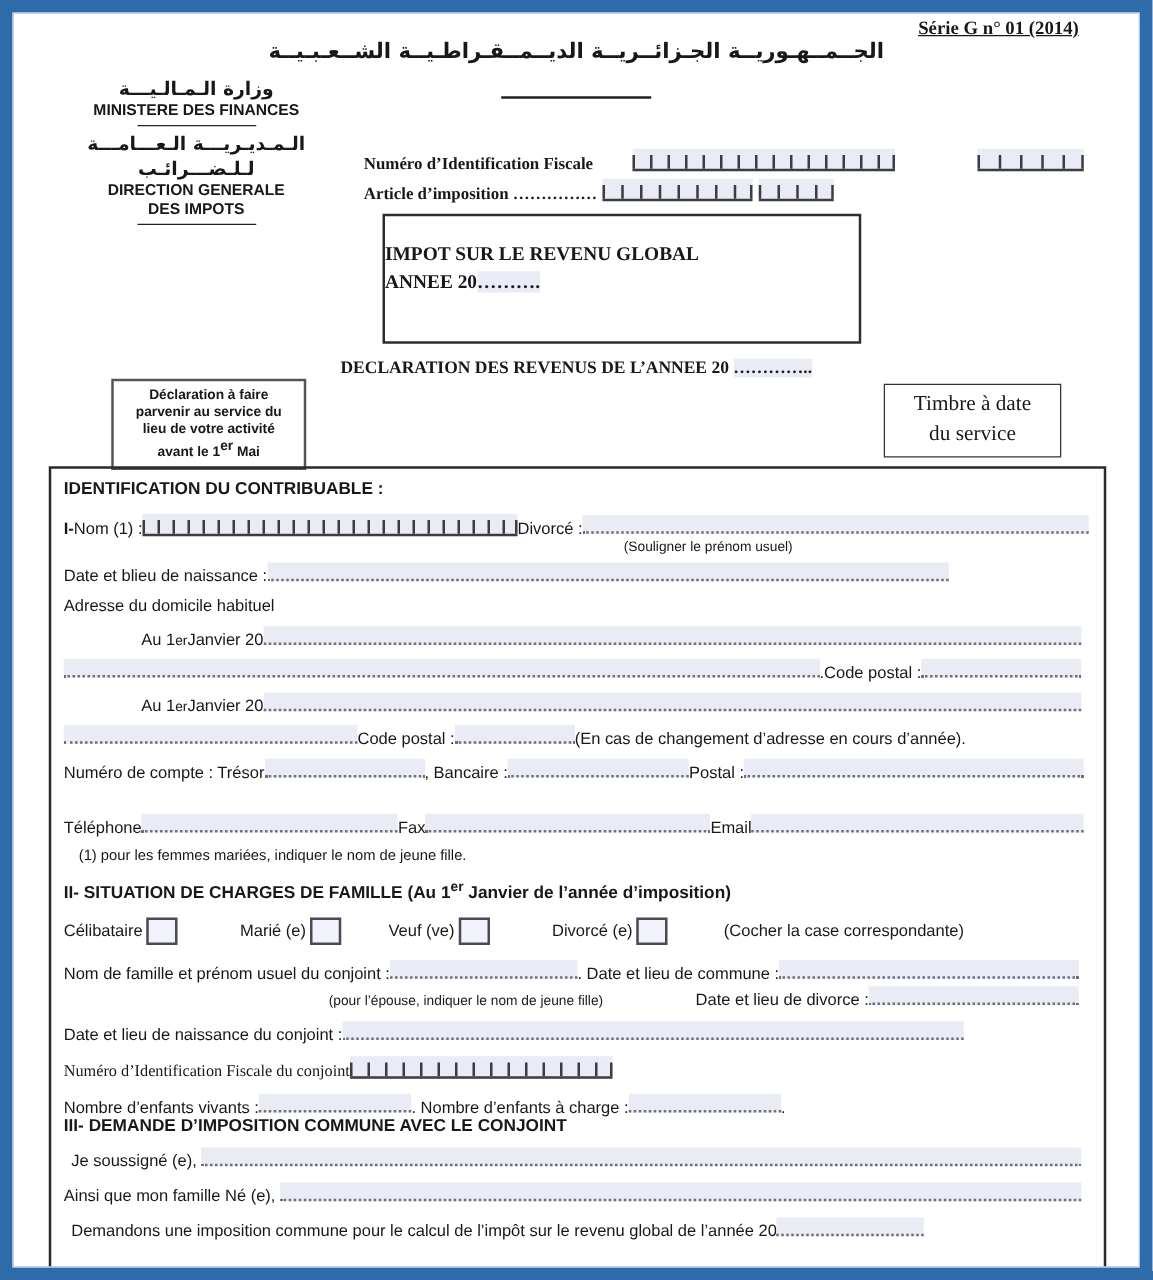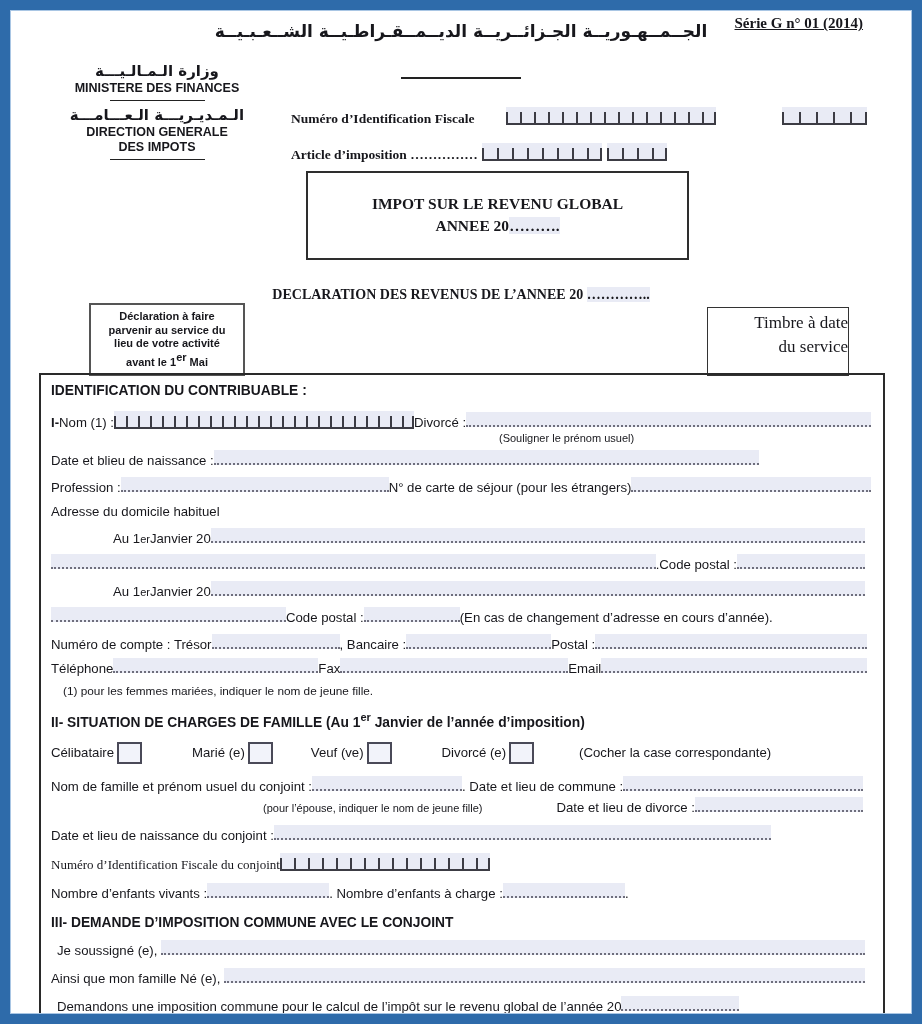--- a/index.html
+++ b/index.html
@@ -7,53 +7,53 @@
   body { font-family:"Liberation Sans", sans-serif; color:#17171c; background:#fff; }
 
   .page { position:relative; width:922px; height:1024px; background:#2e6baa; padding:10px; }
   .inner { position:relative; width:100%; height:100%; background:#ffffff;
            border:1px solid #a9c6e4; overflow:hidden; }
   .arabic { font-family:"DejaVu Sans", sans-serif; direction:rtl; }
 
   
   .serie { position:absolute; top:4px; right:48px; font-family:"Liberation Serif",serif;
            font-weight:bold; font-size:15px; text-decoration:underline; }
-  .arabic-title { position:absolute; top:10px; left:0; width:100%; text-align:center;
+  .arabic-title { position:absolute; top:20px; left:0; width:100%; text-align:center;
                   font-weight:bold; font-size:17px; }
   .republic { position:absolute; top:40px; left:0; width:100%; text-align:center;
               font-family:"Liberation Serif",serif; font-weight:bold; font-size:13.5px; letter-spacing:.2px; }
   .center-rule { position:absolute; top:66px; left:calc(50% - 60px); width:120px; border-top:2px solid #222; }
 
   .ministry { position:absolute; left:48px; top:50px; width:196px; text-align:center; }
   .ministry .ar { font-weight:bold; font-size:15px; line-height:20px; }
   .ministry .lat { font-weight:bold; font-size:12.5px; line-height:15px; }
   .mrule { width:95px; border-top:1.5px solid #222; margin:4px auto; }
 
   
   .comb { display:inline-flex; align-items:flex-end; background:#e9ebf5;
           border-bottom:2px solid #3c3c44; height:18px; }
   .comb i { display:block; width:var(--cw,14px); height:11px; border-left:2px solid #3c3c44; }
   .comb i:last-child { border-right:2px solid #3c3c44; }
 
-  .nif-row { position:absolute; left:280px; top:96px; display:flex; align-items:baseline;gap:28px; }
+  .nif-row { position:absolute; left:280px; top:108px; display:flex; align-items:baseline;gap:28px; }
   .article-row { position:absolute; left:280px; top:132px; display:flex; align-items:baseline; }
   .toplabel { font-family:"Liberation Serif",serif; font-weight:bold; font-size:13.5px; margin-right:4px; }
 
-  .impot-box { position:absolute; left:295px; top:160px; width:383px; height:89px;
-               border:2px solid #2e2e2e; text-align:center; padding-top:20px;
+  .impot-box { position:absolute; left:295px; top:160px; width:383px; height:104px;
+               border:2px solid #2e2e2e; text-align:left; padding-top:20px;
                font-family:"Liberation Serif",serif; font-weight:bold; font-size:15.5px; line-height:22px; }
   .hl { background:#e9ebf5; }
 
   .decl-line { position:absolute; top:276px; left:0; width:100%; text-align:center;
                font-family:"Liberation Serif",serif; font-weight:bold; font-size:14px; }
 
   .notice-box { position:absolute; left:78px; top:292px; width:156px; border:2px solid #555;
                 text-align:center; font-weight:bold; font-size:11px; line-height:13.5px; padding:5px 2px; }
-  .stamp-box { position:absolute; left:696px; top:296px; width:142px; height:69px; border:1.5px solid #333;
-               text-align:right; font-family:"Liberation Serif",serif; font-size:17px; line-height:24px; padding-top:3px; }
+  .stamp-box { position:absolute; left:696px; top:296px; width:142px; height:59px; border:1.5px solid #333;
+               text-align:center; font-family:"Liberation Serif",serif; font-size:17px; line-height:24px; padding-top:3px; }
 
   
   .main-box { position:absolute; left:28px; top:362px; width:846px; height:700px;
               border:2px solid #2a2a2a; padding:8px 12px 0 10px; font-size:13.2px; }
   .row { display:flex; align-items:baseline; white-space:nowrap; }
   .row .lbl { flex:none; }
   .dots { display:inline-block; height:15px; background:#e9ebf5; border-bottom:2px dotted #6e6e7c; }
   .dots.fill { flex:1 1 auto; }
   .h-sec { font-weight:bold; font-size:13.8px; }
   .small { font-size:11px; }
@@ -75,20 +75,21 @@
     <div class="serie">Série G n° 01 (2014)</div>
 
     <div class="arabic-title arabic">الجــمــهـوريــة الجـزائــريــة الديــمــقـراطـيــة الشــعـبـيــة</div>
     <div class="center-rule"></div>
 
     <div class="ministry">
       <div class="ar arabic">وزارة  الـمـالـيـــة</div>
       <div class="lat">MINISTERE DES FINANCES</div>
       <div class="mrule"></div>
       <div class="ar arabic">الـمـديـريـــة الـعـــامـــة</div>
+      <div class="ar arabic">لـلـضـــرائـب</div>
       <div class="lat">DIRECTION GENERALE</div>
       <div class="lat">DES IMPOTS</div>
       <div class="mrule"></div>
     </div>
 
     <div class="nif-row">
       <span class="toplabel">Numéro d’Identification Fiscale</span>
       <span class="comb" style="--cw:14px">
           <i></i>
           <i></i>
@@ -196,26 +197,20 @@
       </div>
       <div class="row small" style="margin-top:2px;padding-left:448px">
         <span>(Souligner le prénom usuel)</span>
       </div>
 
       <div class="row" style="margin-top:6px">
         <span class="lbl">Date et blieu de naissance : </span>
         <span class="dots fill" style="margin-right:112px"></span>
       </div>
 
-      <div class="row" style="margin-top:9px">
-        <span class="lbl">Profession :</span>
-        <span class="dots" style="width:268px"></span>
-        <span class="lbl"> N° de carte de séjour (pour les étrangers)</span>
-        <span class="dots fill"></span>
-      </div>
 
       <div class="row" style="margin-top:9px">
         <span class="lbl">Adresse du domicile habituel</span>
       </div>
 
       <div class="row indent" style="margin-top:9px">
         <span class="lbl">Au 1</span>
           <sup>er</sup>
           <span class="lbl"> Janvier 20</span>
         <span class="dots fill" style="margin-right:6px"></span>
@@ -241,21 +236,21 @@
 
       <div class="row" style="margin-top:9px">
         <span class="lbl">Numéro de compte : Trésor </span>
         <span class="dots" style="width:128px"></span>
         <span class="lbl">, Bancaire : </span>
         <span class="dots" style="width:145px"></span>
         <span class="lbl"> Postal : </span>
         <span class="dots fill" style="margin-right:4px"></span>
       </div>
 
-      <div class="row" style="margin-top:6px">
+      <div class="row" style="margin-top:26px">
         <span class="lbl">Téléphone</span>
         <span class="dots" style="width:205px"></span>
         <span class="lbl">Fax</span>
         <span class="dots" style="width:228px"></span>
         <span class="lbl">Email</span>
         <span class="dots fill" style="margin-right:4px"></span>
       </div>
 
       <div class="row" style="margin-top:8px;padding-left:12px;font-size:11.8px">
         <span>(1)  pour les femmes mariées, indiquer le nom de jeune fille.</span>
@@ -325,21 +320,21 @@
       </div>
 
       <div class="row" style="margin-top:10px">
         <span class="lbl">Nombre d’enfants vivants : </span>
         <span class="dots" style="width:122px"></span>
         <span class="lbl">. Nombre d’enfants à charge : </span>
         <span class="dots" style="width:122px"></span>
         <span class="lbl">.</span>
       </div>
 
-      <div class="h-sec" style="margin-top:14px">III- DEMANDE D’IMPOSITION COMMUNE AVEC LE CONJOINT</div>
+      <div class="h-sec" style="">III- DEMANDE D’IMPOSITION COMMUNE AVEC LE CONJOINT</div>
 
       <div class="row" style="margin-top:10px;padding-left:6px">
         <span class="lbl">Je soussigné (e),</span>
         <span class="dots fill" style="margin-left:4px;margin-right:6px"></span>
       </div>
       <div class="row" style="margin-top:10px">
         <span class="lbl">Ainsi que mon famille Né (e),</span>
         <span class="dots fill" style="margin-left:4px;margin-right:6px"></span>
       </div>
       <div class="row" style="margin-top:10px;padding-left:6px">

